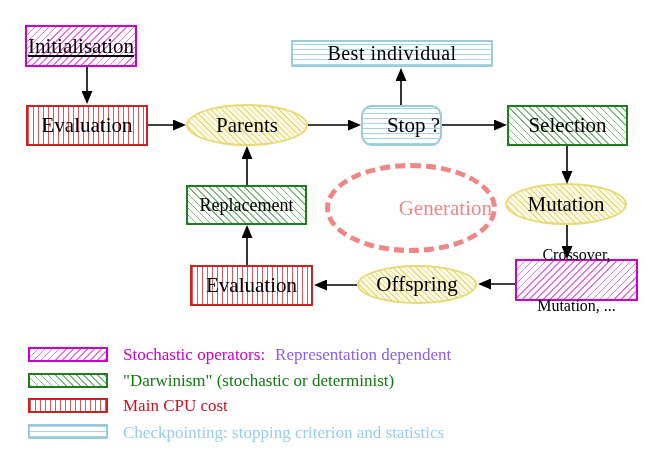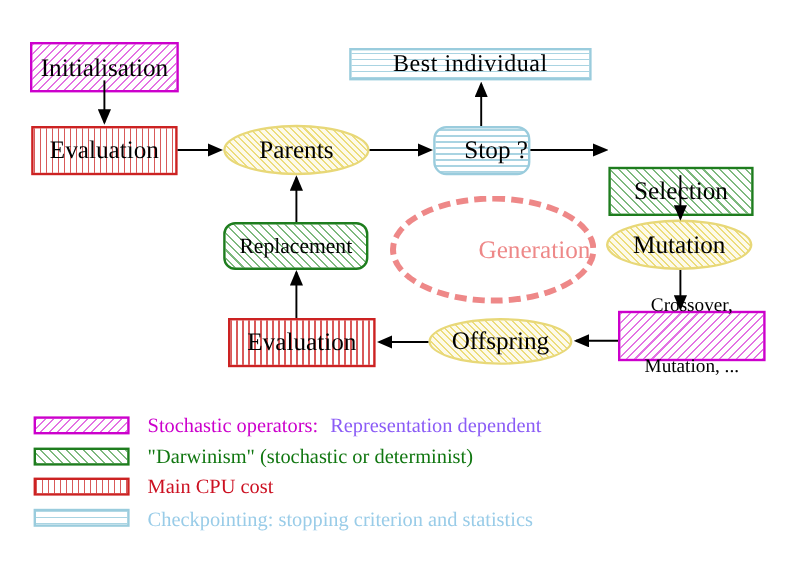--- a/index.html
+++ b/index.html
@@ -28,31 +28,31 @@
     border:2px solid #9accdd;
     background:repeating-linear-gradient(0deg, rgba(154,204,221,.85) 0 1.2px, rgba(255,255,255,0) 1.2px 5px);
   }
   .hatch-yellow {
     border:2px solid #e8d878;
     background:repeating-linear-gradient(45deg, rgba(232,212,90,.8) 0 1.2px, rgba(251,246,216,.55) 1.2px 4px);
   }
   .ellipse { border-radius:50%; }
   .rounded { border-radius:11px; }
 
-  #node-initialisation   { left:25px;  top:35px;  width:124px; height:42px; font-size:21px; }
+  #node-initialisation   { left:25px;  top:25px;  width:112px; height:42px; font-size:21px;text-decoration:underline; }
   #node-evaluation-top   { left:26px;  top:105px; width:122px; height:41px; font-size:21px; }
   #node-parents          { left:186px; top:104px; width:122px; height:42px; font-size:21px; }
   #node-stop             { left:361px; top:105px; width:81px;  height:41px; font-size:21px;justify-content:flex-end; }
   #node-best-individual  { left:291px; top:40px;  width:202px; height:27px; font-size:20px; letter-spacing:.5px; }
-  #node-selection        { left:507px; top:105px; width:121px; height:41px; font-size:21px;margin-top:34px; }
+  #node-selection        { left:507px; top:105px; width:121px; height:41px; font-size:21px; }
   #node-genitors         { left:505px; top:183px; width:122px; height:42px; font-size:21px; }
   #node-crossover        { left:515px; top:259px; width:123px; height:42px; font-size:16px; line-height:1.2; flex-direction:column;gap:32px; }
   #node-offspring        { left:357px; top:265px; width:120px; height:39px; font-size:21px; }
   #node-evaluation-bot   { left:190px; top:265px; width:123px; height:41px; font-size:21px; }
-  #node-replacement      { left:186px; top:185px; width:121px; height:40px; font-size:18px;border-radius:10px; }
+  #node-replacement      { left:186px; top:185px; width:121px; height:40px; font-size:18px; }
   #node-generation {
     left:325px; top:163px; width:172px; height:90px;
     border:5px dashed #ee8888; border-radius:50%;
     color:#ee8888; font-size:21px; z-index:0; background:transparent;justify-content:flex-end;
   }
 
   #arrow-layer { position:absolute; left:0; top:0; width:662px; height:471px; z-index:2; pointer-events:none; }
 
   
   .legend-swatch { position:absolute; width:80px; height:15px; box-sizing:border-box; }

